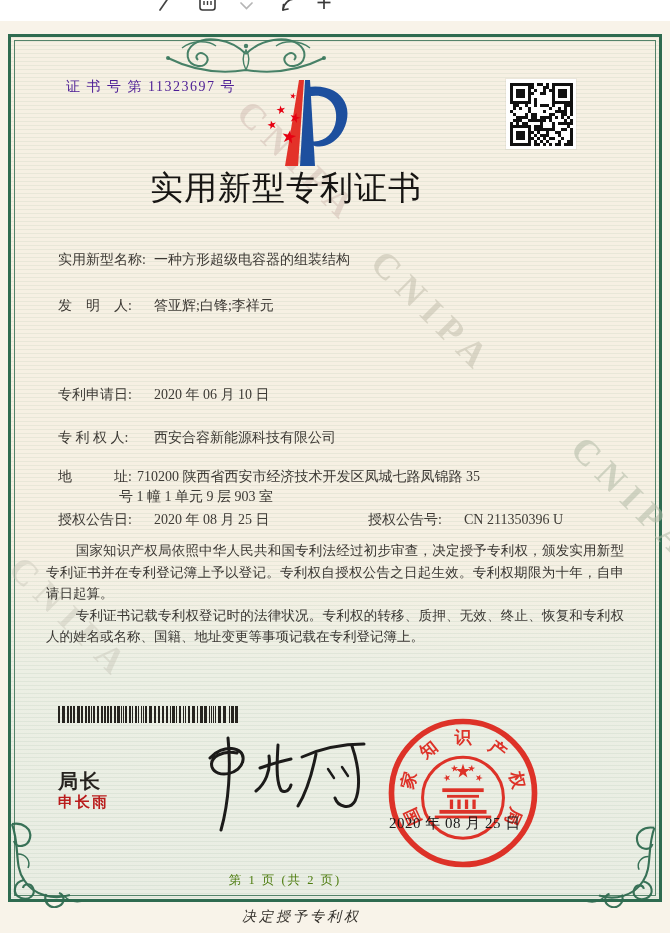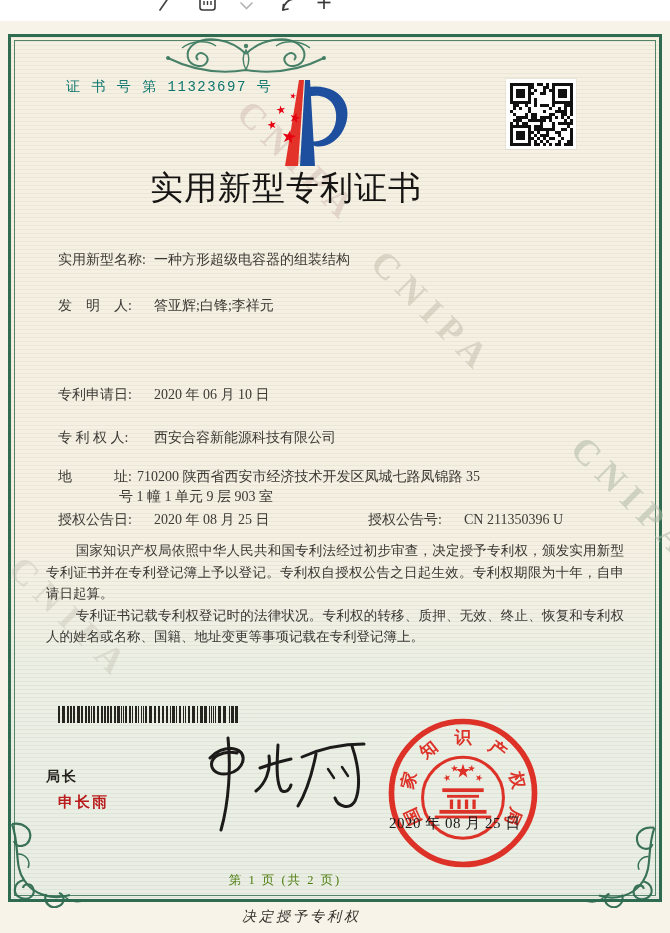--- a/index.html
+++ b/index.html
@@ -17,37 +17,37 @@
         background:
           repeating-linear-gradient(180deg, rgba(106,150,120,0.10) 0px, rgba(106,150,120,0.10) 1px, rgba(0,0,0,0) 1px, rgba(0,0,0,0) 4px),
           linear-gradient(180deg,#f6f0e3 0%,#f6f0e3 60%,#ecefe4 74%,#e9ede3 100%);}
   #cert-inner-line{position:absolute;inset:3px;border:1px solid #54836a;pointer-events:none;}
 
   .wm{position:absolute;font-weight:bold;font-size:36px;letter-spacing:9px;
       transform:rotate(45deg);transform-origin:0 0;z-index:1;font-family:"Liberation Serif",serif;}
 
   .abs{position:absolute;}
 
-  #cert-no{left:66px;top:78px;font-size:14px;letter-spacing:1.5px;color:#0f766e;z-index:3;font-family:Liberation Mono, monospace;}
+  #cert-no{left:66px;top:78px;font-size:14px;letter-spacing:1.5px;color:#4c1d95;z-index:3;}
   #title{left:150px;top:166px;font-size:33px;font-weight:normal;letter-spacing:1px;color:#171513;z-index:3;}
 
   .frow{left:58px;display:flex;font-size:14px;line-height:18px;color:#3d3a35;z-index:3;justify-content:flex-end;}
   .frow .lab{width:96px;flex:0 0 auto;}
   .frow .val{white-space:nowrap;}
 
   #addr-l1{left:137px;top:468px;font-size:14px;color:#3d3a35;white-space:nowrap;z-index:3;}
   #addr-l2{left:119px;top:488px;font-size:14px;color:#3d3a35;white-space:nowrap;z-index:3;}
   #addr-lab{left:58px;top:468px;font-size:14px;color:#3d3a35;z-index:3;}
 
   #paras{left:46px;top:540px;width:578px;font-size:13.5px;line-height:21.5px;color:#3a3733;
          text-align:justify;z-index:3;}
   #paras p{margin:0;text-indent:2.2em;}
 
   #barcode{left:58px;top:706px;z-index:3;}
-  #officer-title{left:46px;top:768px;font-size:14px;font-weight:bold;color:#26231f;z-index:3;
+  #officer-title{left:58px;top:768px;font-size:20px;font-weight:bold;color:#26231f;z-index:3;
                  font-family:"Liberation Sans",sans-serif;letter-spacing:2px;}
   #officer-name{left:58px;top:793px;font-size:15px;font-weight:bold;color:#b91c1c;z-index:3;
                 font-family:"Liberation Sans",sans-serif;letter-spacing:2px;text-align:right;}
   #signature{left:192px;top:726px;z-index:4;}
 
   #seal{left:383px;top:713px;z-index:5;}
   #seal-date{left:389px;top:814px;font-size:15px;color:#191919;letter-spacing:0.5px;z-index:6;white-space:nowrap;}
 
   #page-info{left:180px;top:872px;width:210px;text-align:center;font-size:12.5px;letter-spacing:2px;color:#4d7c0f;z-index:3;}
   #cont-note{left:242px;top:908px;font-size:14px;font-style:italic;letter-spacing:3px;color:#33302b;z-index:3;}

